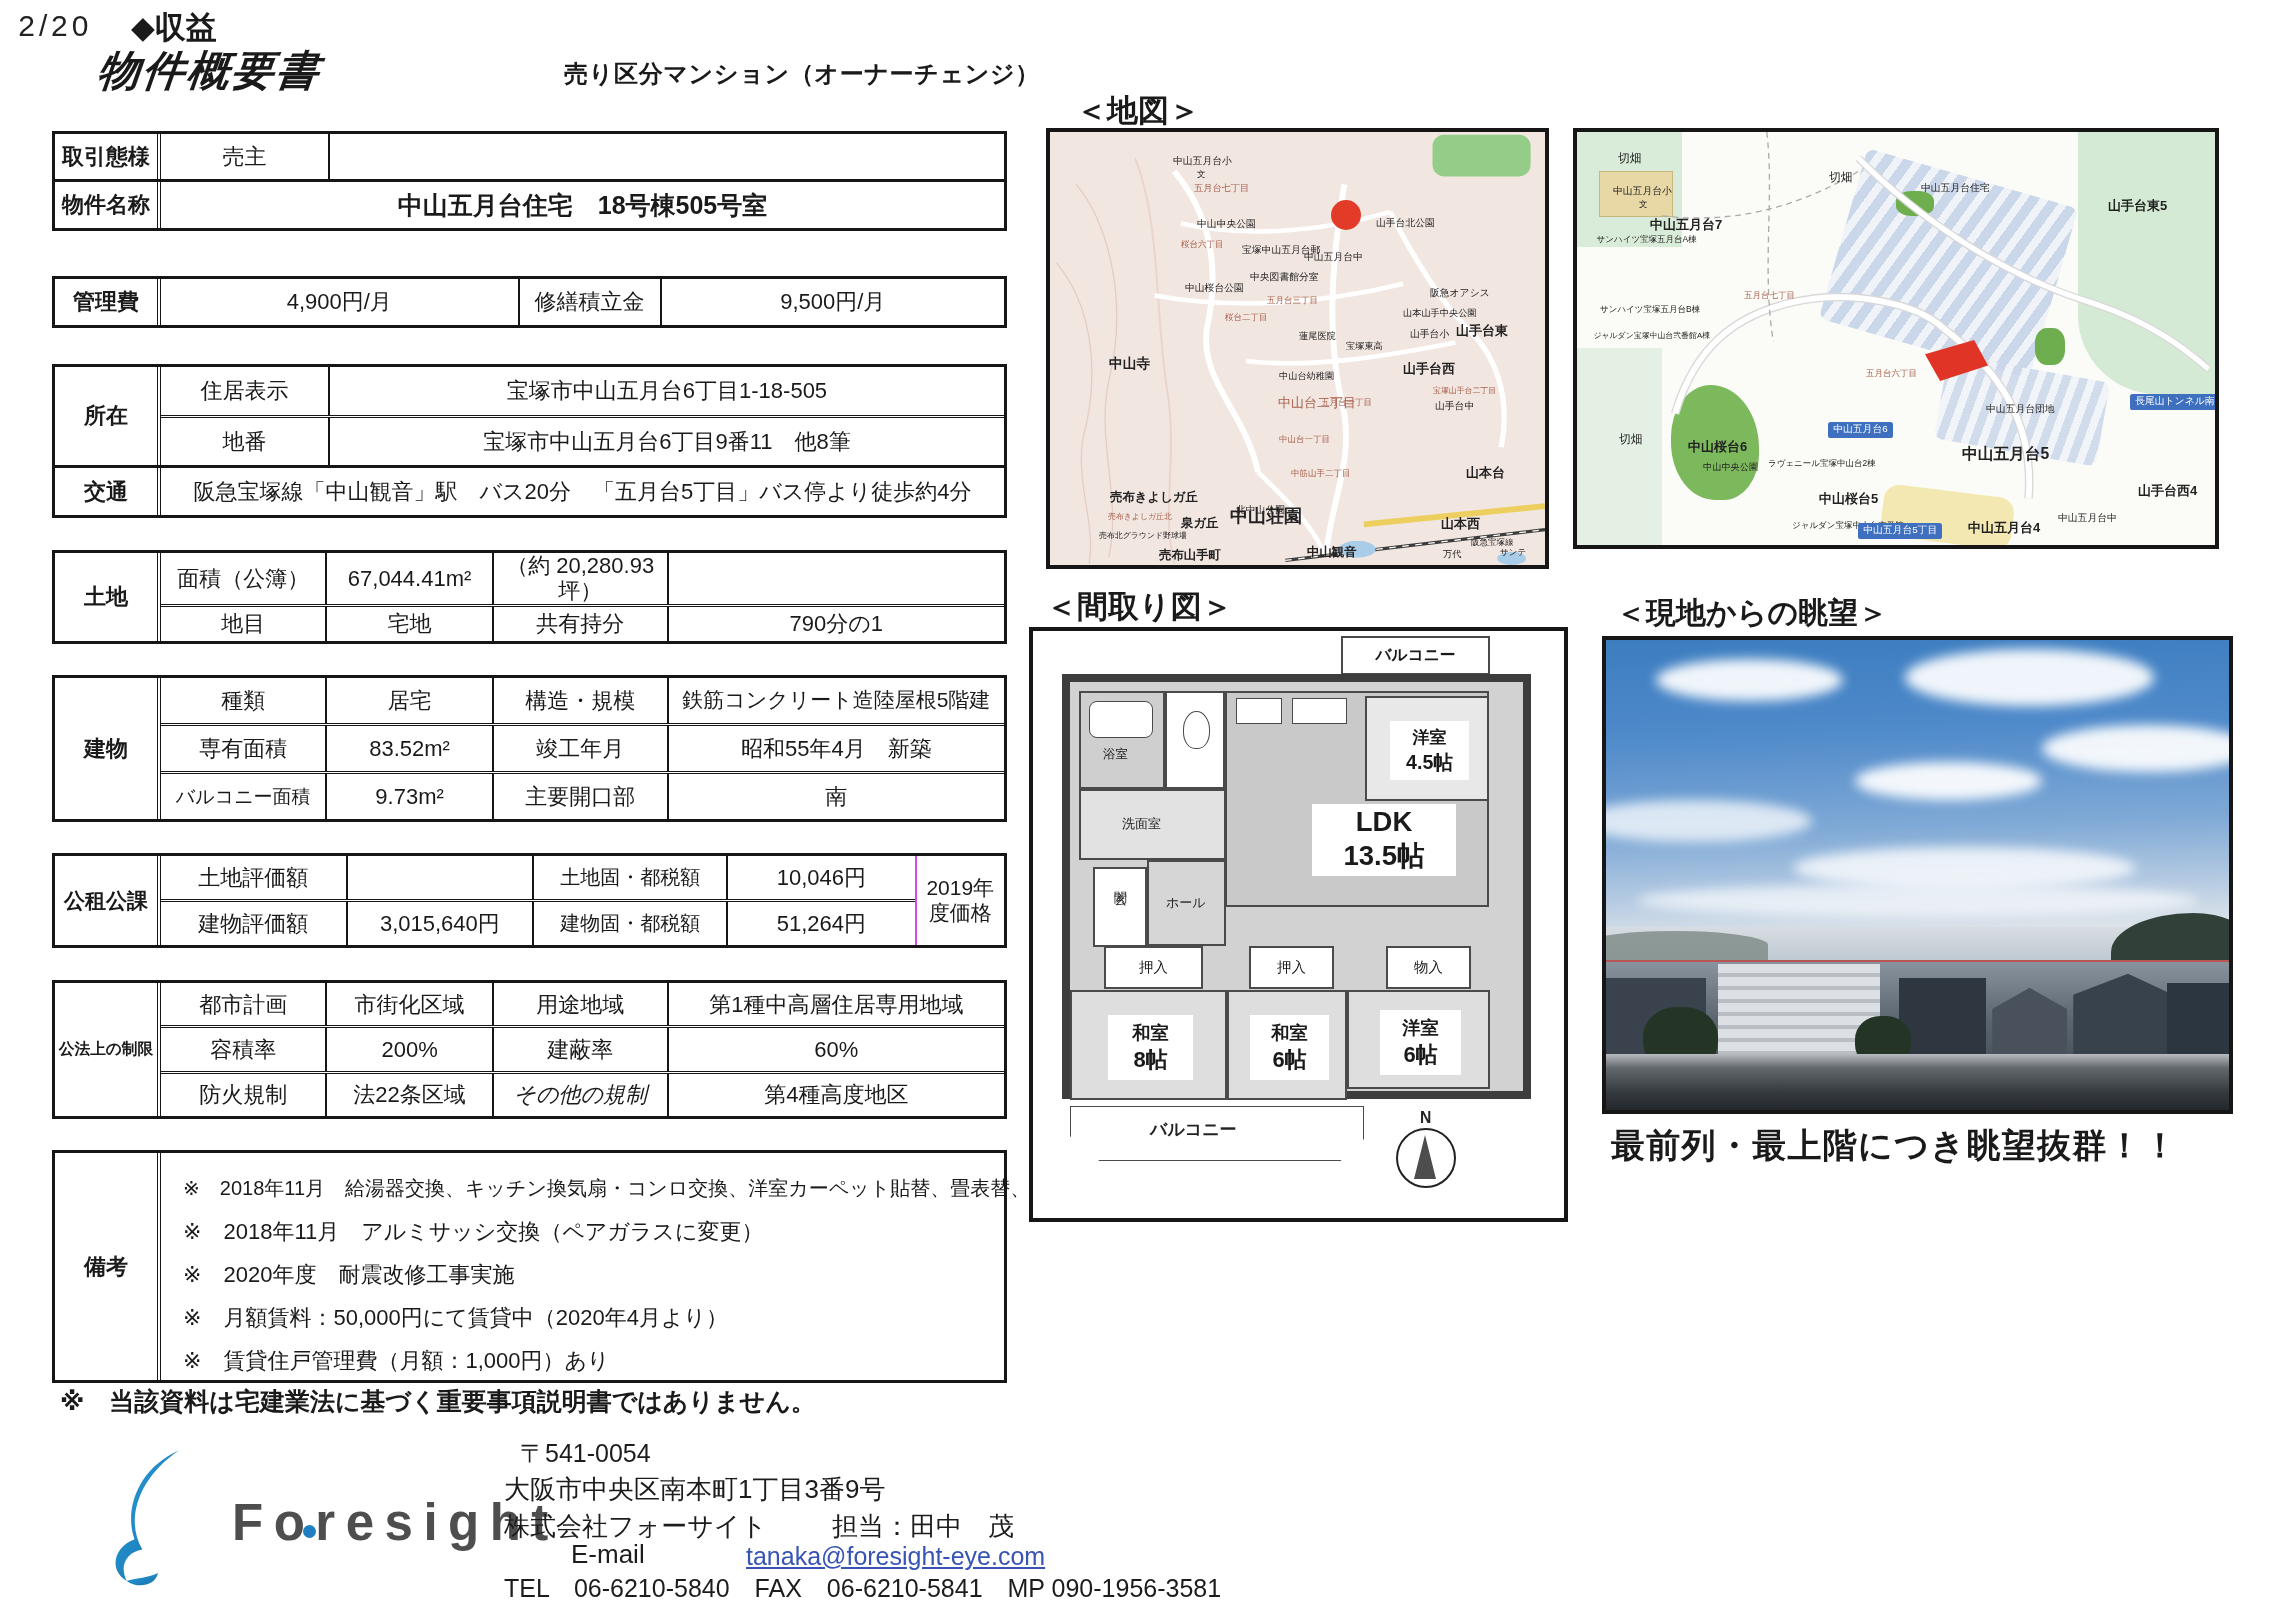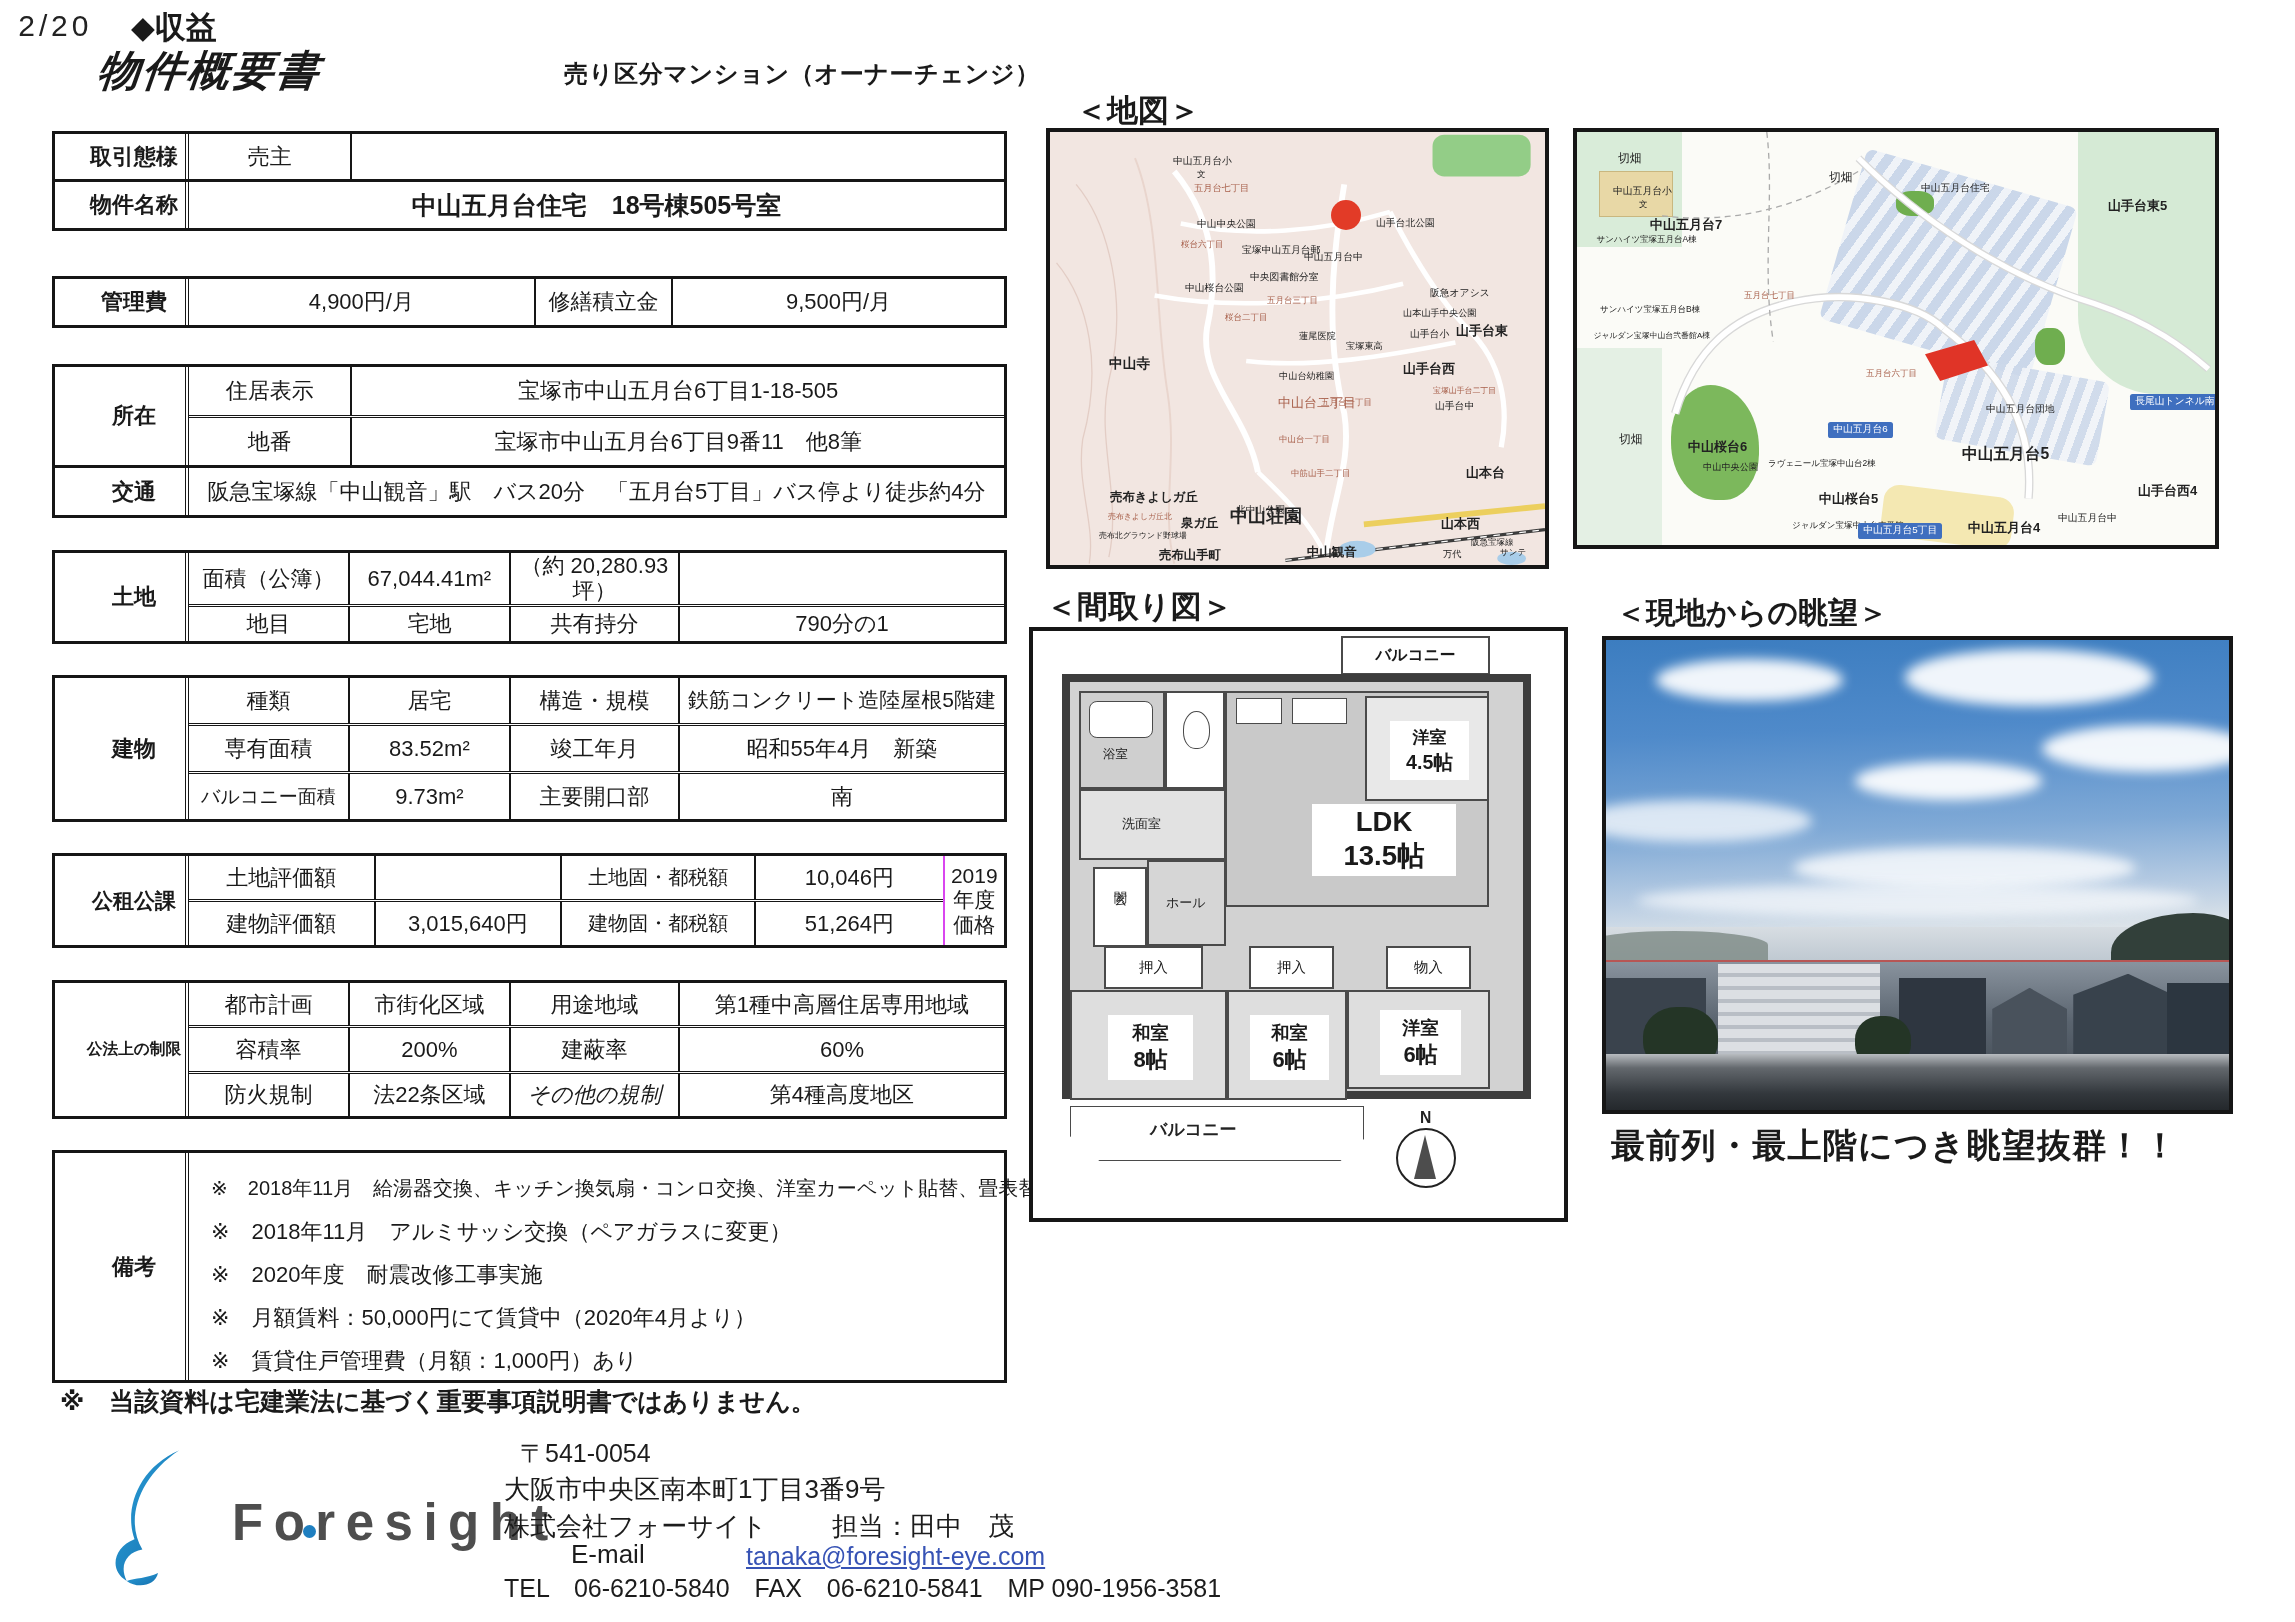--- a/index.html
+++ b/index.html
@@ -9,21 +9,21 @@
 
   
   .pageno{left:18.3px;top:9.2px;font-size:30px;letter-spacing:3.9px;color:#222;}
   .cat{left:131px;top:6.5px;font-size:31px;font-weight:bold;}
   .title{left:98px;top:43px;font-size:42px;font-weight:bold;font-style:italic;transform:skewX(-6deg);letter-spacing:2.6px;}
   .subtitle{left:564px;top:58px;font-size:24px;font-weight:bold;letter-spacing:0.7px;}
 
   
   .box{position:absolute;border:3.3px solid #161616;background:#fff;display:flex;}
   .lblcell{display:flex;align-items:center;justify-content:center;border-right:4.6px double #161616;
-           font-size:22px;font-weight:bold;flex:0 0 102px;text-align:center;margin-left:28px;}
+           font-size:22px;font-weight:bold;flex:0 0 102px;text-align:center;}
   .rows{flex:1;display:flex;flex-direction:column;}
   .row{display:flex;flex:1;border-bottom:3.9px double #161616;}
   .row:last-child{border-bottom:none;}
   .cell{display:flex;align-items:center;justify-content:center;font-size:22px;border-right:2px solid #161616;
         text-align:center;line-height:1.15;}
   .cell:last-child{border-right:none;}
   .bold{font-weight:bold;}
   .split{display:flex;width:100%;height:100%;}
   .split span{flex:1;display:flex;align-items:center;justify-content:center;}
 

